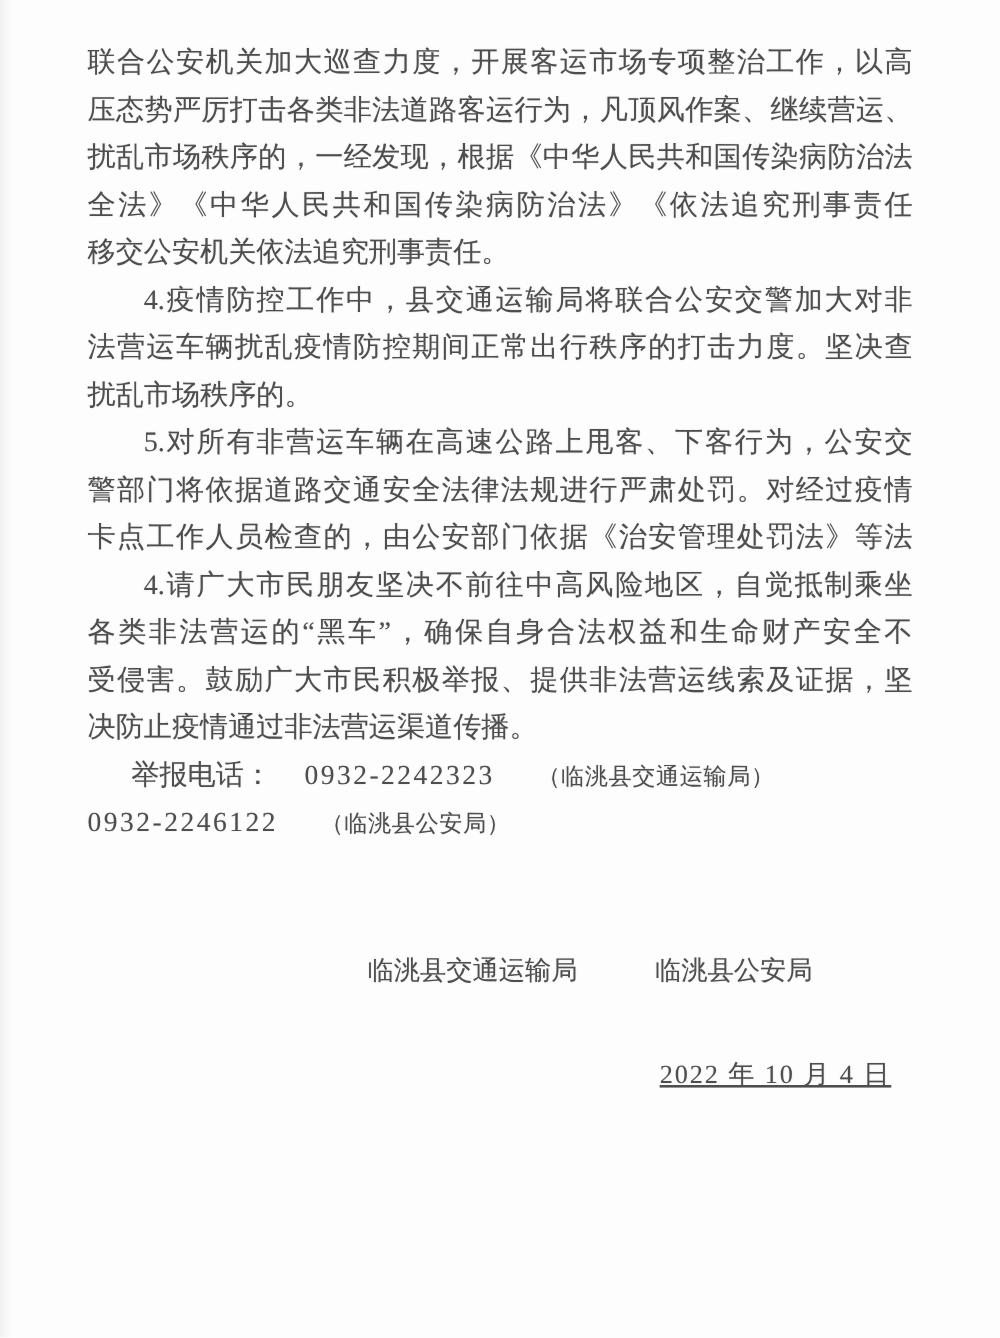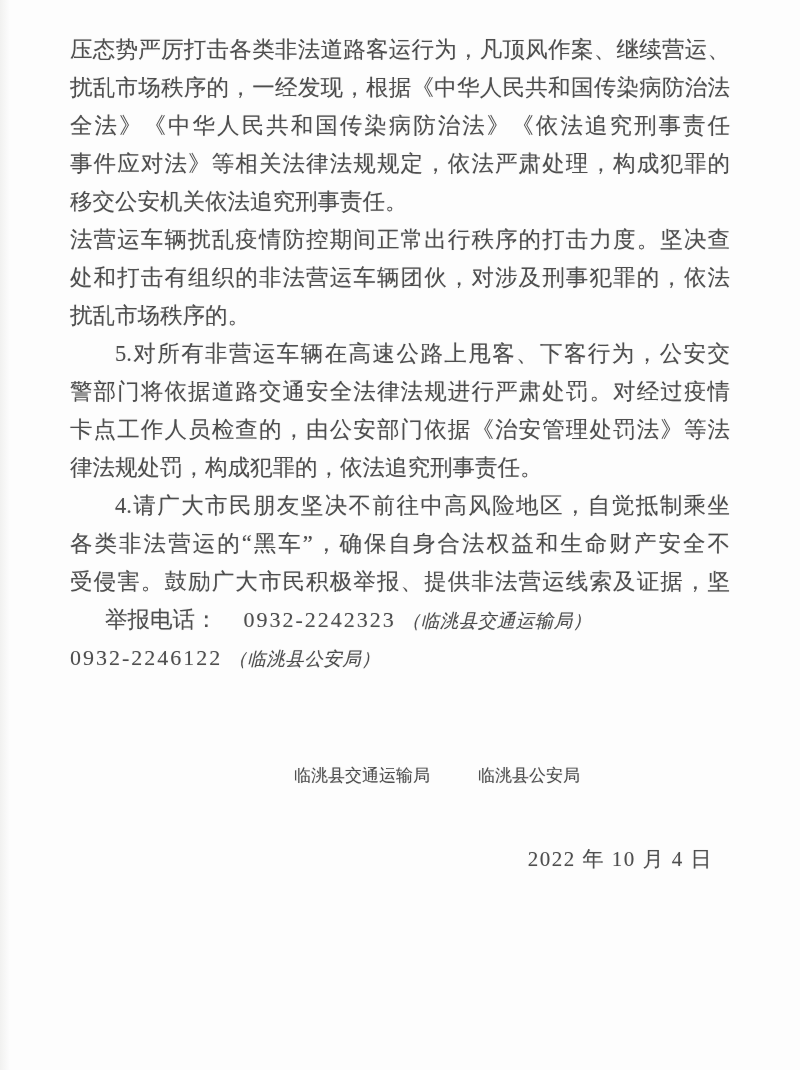--- a/index.html
+++ b/index.html
@@ -20,60 +20,61 @@
     text-align: justify;
     white-space: nowrap;
     text-shadow: 0 0 1px rgba(90,90,90,0.35);
   }
   .fill { text-align-last: justify; white-space: normal; }
   .indent { text-indent: 45px; }
   .hotline { white-space: nowrap; }
   .hotline .label { padding-left: 35px; }
   .hotline .num { margin-left: 26px; letter-spacing: 2px; font-size: 22px; }
   .hotline .num2 { letter-spacing: 2px; font-size: 22px; }
-  .hotline .org { margin-left: 6px; font-size: 18.5px; letter-spacing: 0.5px; font-style: italic; }
+  .hotline .org { margin-left: 34px; font-size: 18.5px; letter-spacing: 0.5px; }
   .signature-row {
     display: flex;
     padding-left: 224px;
-    gap: 48px;
+    gap: 62px;
     margin-top: 84px;
     height: 30px; line-height: 30px;
-    font-size: 17px;
+    font-size: 21px;
     text-shadow: 0 0 1px rgba(90,90,90,0.35);
   }
   .date-row {
     margin-top: 53px;
     height: 30px; line-height: 30px;
     font-size: 21px;
     letter-spacing: 1.5px;
     text-align: right;
     padding-right: 17px; 
     text-shadow: 0 0 1px rgba(90,90,90,0.35);
+    text-decoration: underline;
   }
 </style>
 </head>
 <body>
 
 <div class="page">
 
+  <div class="line fill">联合公安机关加大巡查力度，开展客运市场专项整治工作，以高</div>
   <div class="line fill">压态势严厉打击各类非法道路客运行为，凡顶风作案、继续营运、</div>
   <div class="line fill">扰乱市场秩序的，一经发现，根据《中华人民共和国传染病防治法</div>
   <div class="line fill">全法》《中华人民共和国传染病防治法》《依法追究刑事责任</div>
-  <div class="line fill">事件应对法》等相关法律法规规定，依法严肃处理，构成犯罪的</div>
   <div class="line">移交公安机关依法追究刑事责任。</div>
+  <div class="line fill indent">4.疫情防控工作中，县交通运输局将联合公安交警加大对非</div>
   <div class="line fill">法营运车辆扰乱疫情防控期间正常出行秩序的打击力度。坚决查</div>
-  <div class="line fill">处和打击有组织的非法营运车辆团伙，对涉及刑事犯罪的，依法</div>
   <div class="line">扰乱市场秩序的。</div>
   <div class="line fill indent">5.对所有非营运车辆在高速公路上甩客、下客行为，公安交</div>
   <div class="line fill">警部门将依据道路交通安全法律法规进行严肃处罚。对经过疫情</div>
   <div class="line fill">卡点工作人员检查的，由公安部门依据《治安管理处罚法》等法</div>
-  <div class="line">律法规处罚，构成犯罪的，依法追究刑事责任。</div>
   <div class="line fill indent">4.请广大市民朋友坚决不前往中高风险地区，自觉抵制乘坐</div>
   <div class="line fill">各类非法营运的“黑车”，确保自身合法权益和生命财产安全不</div>
   <div class="line fill">受侵害。鼓励广大市民积极举报、提供非法营运线索及证据，坚</div>
+  <div class="line">决防止疫情通过非法营运渠道传播。</div>
 
   <div class="line hotline">
     <span class="label">举报电话：</span><span class="num">0932-2242323</span><span class="org">（临洮县交通运输局）</span>
   </div>
 
   <div class="line hotline">
     <span class="num2">0932-2246122</span><span class="org">（临洮县公安局）</span>
   </div>
 
   <div class="signature-row">

